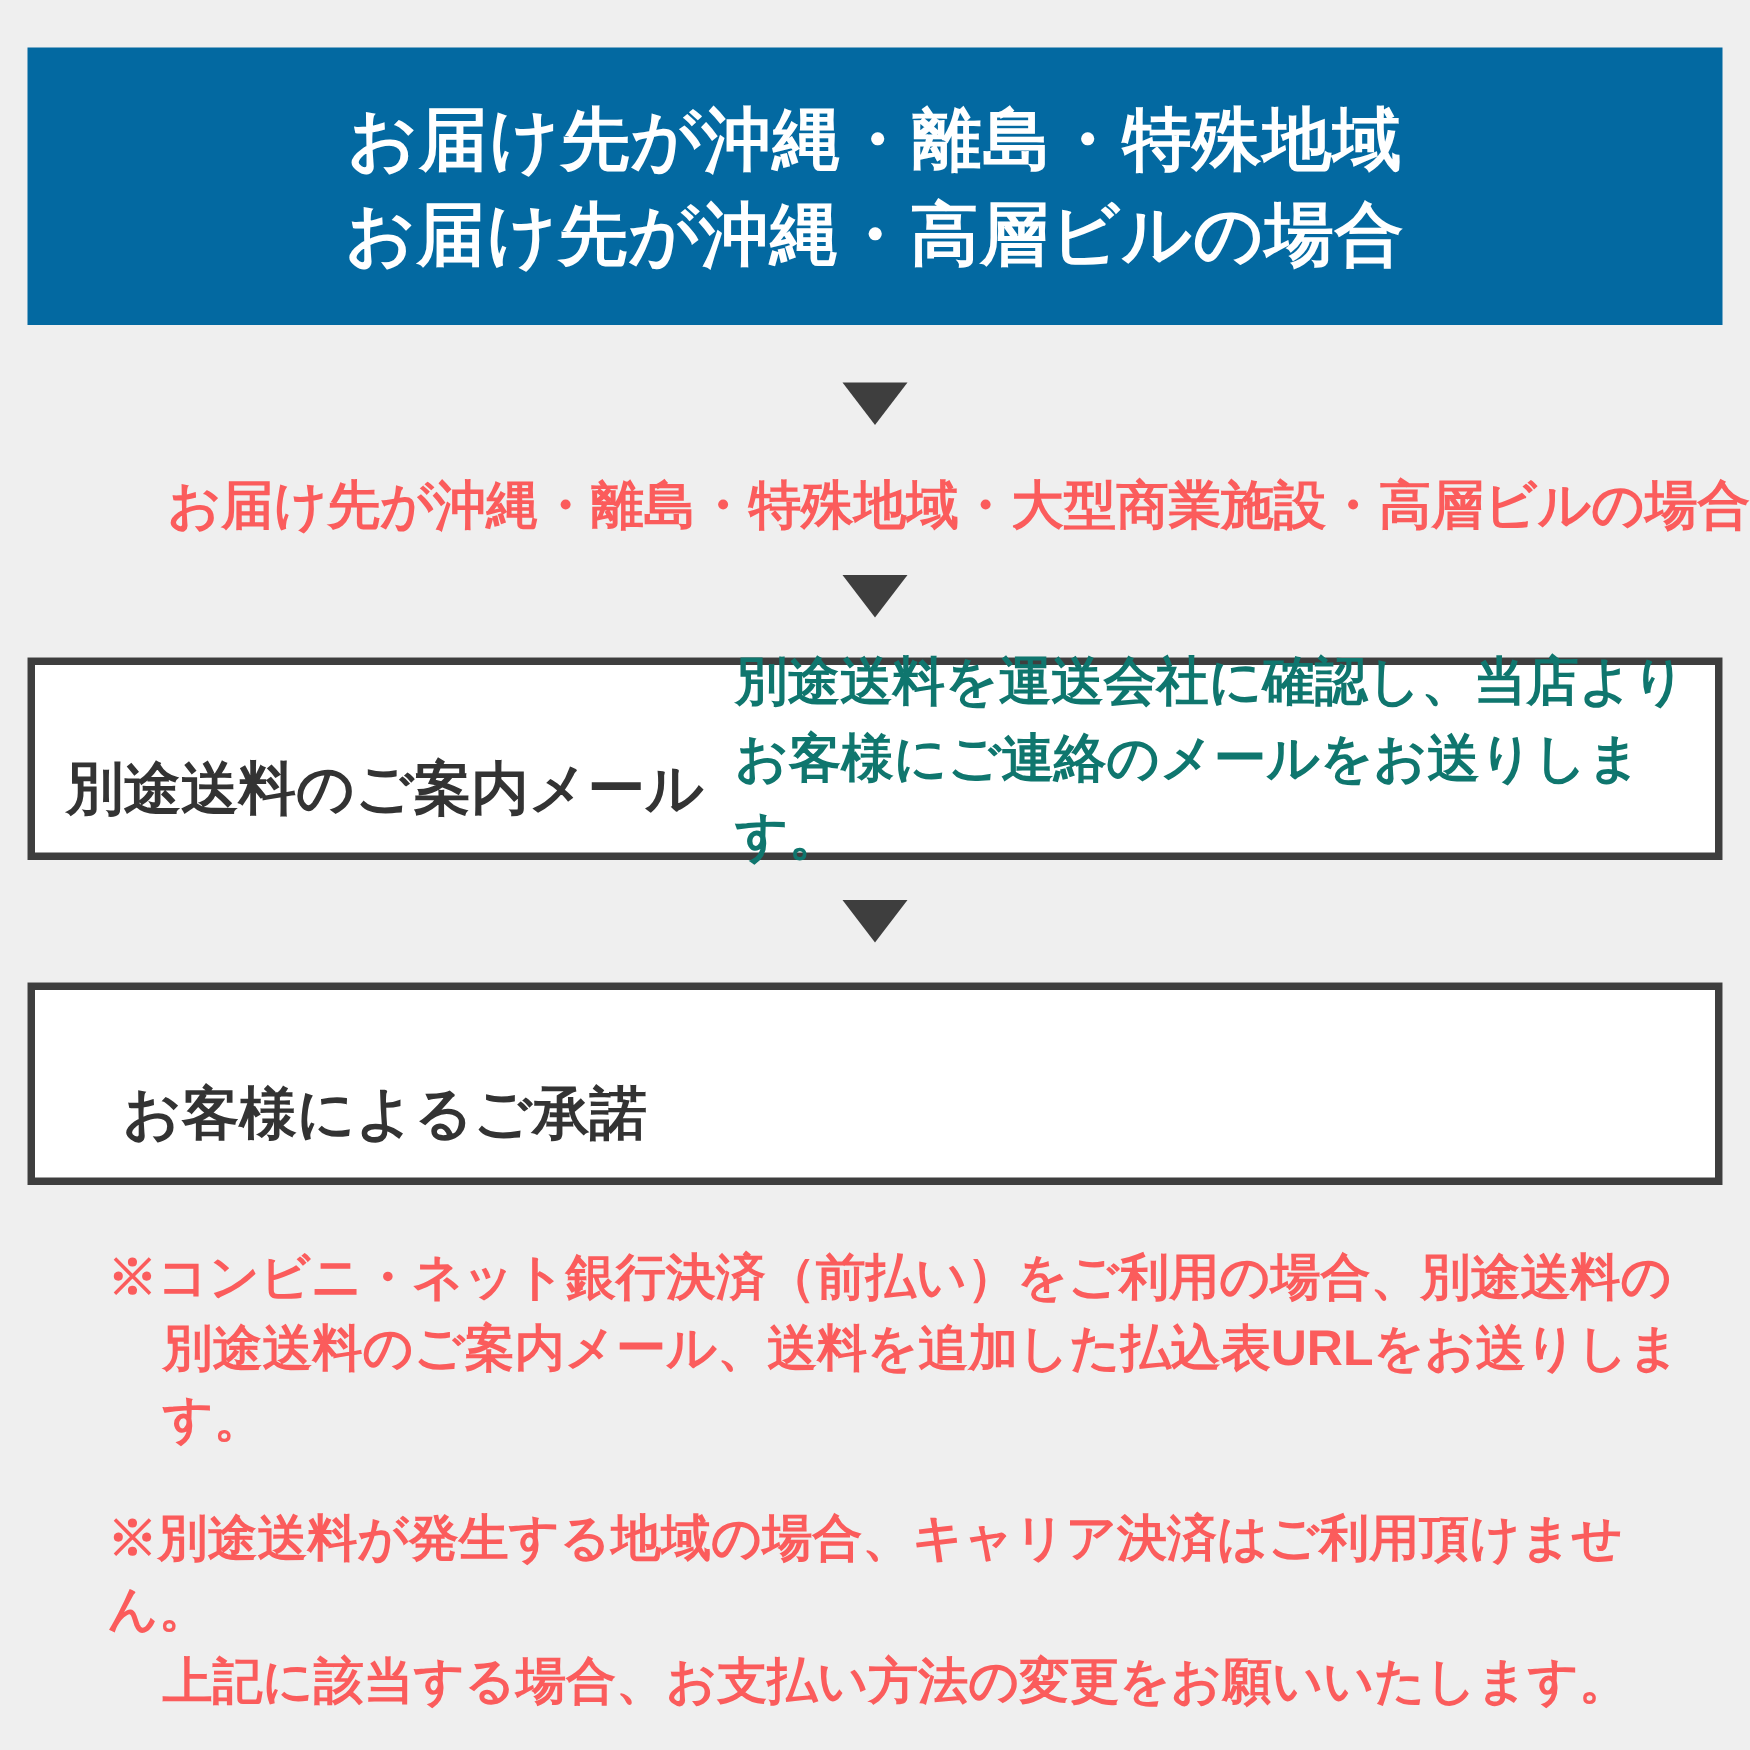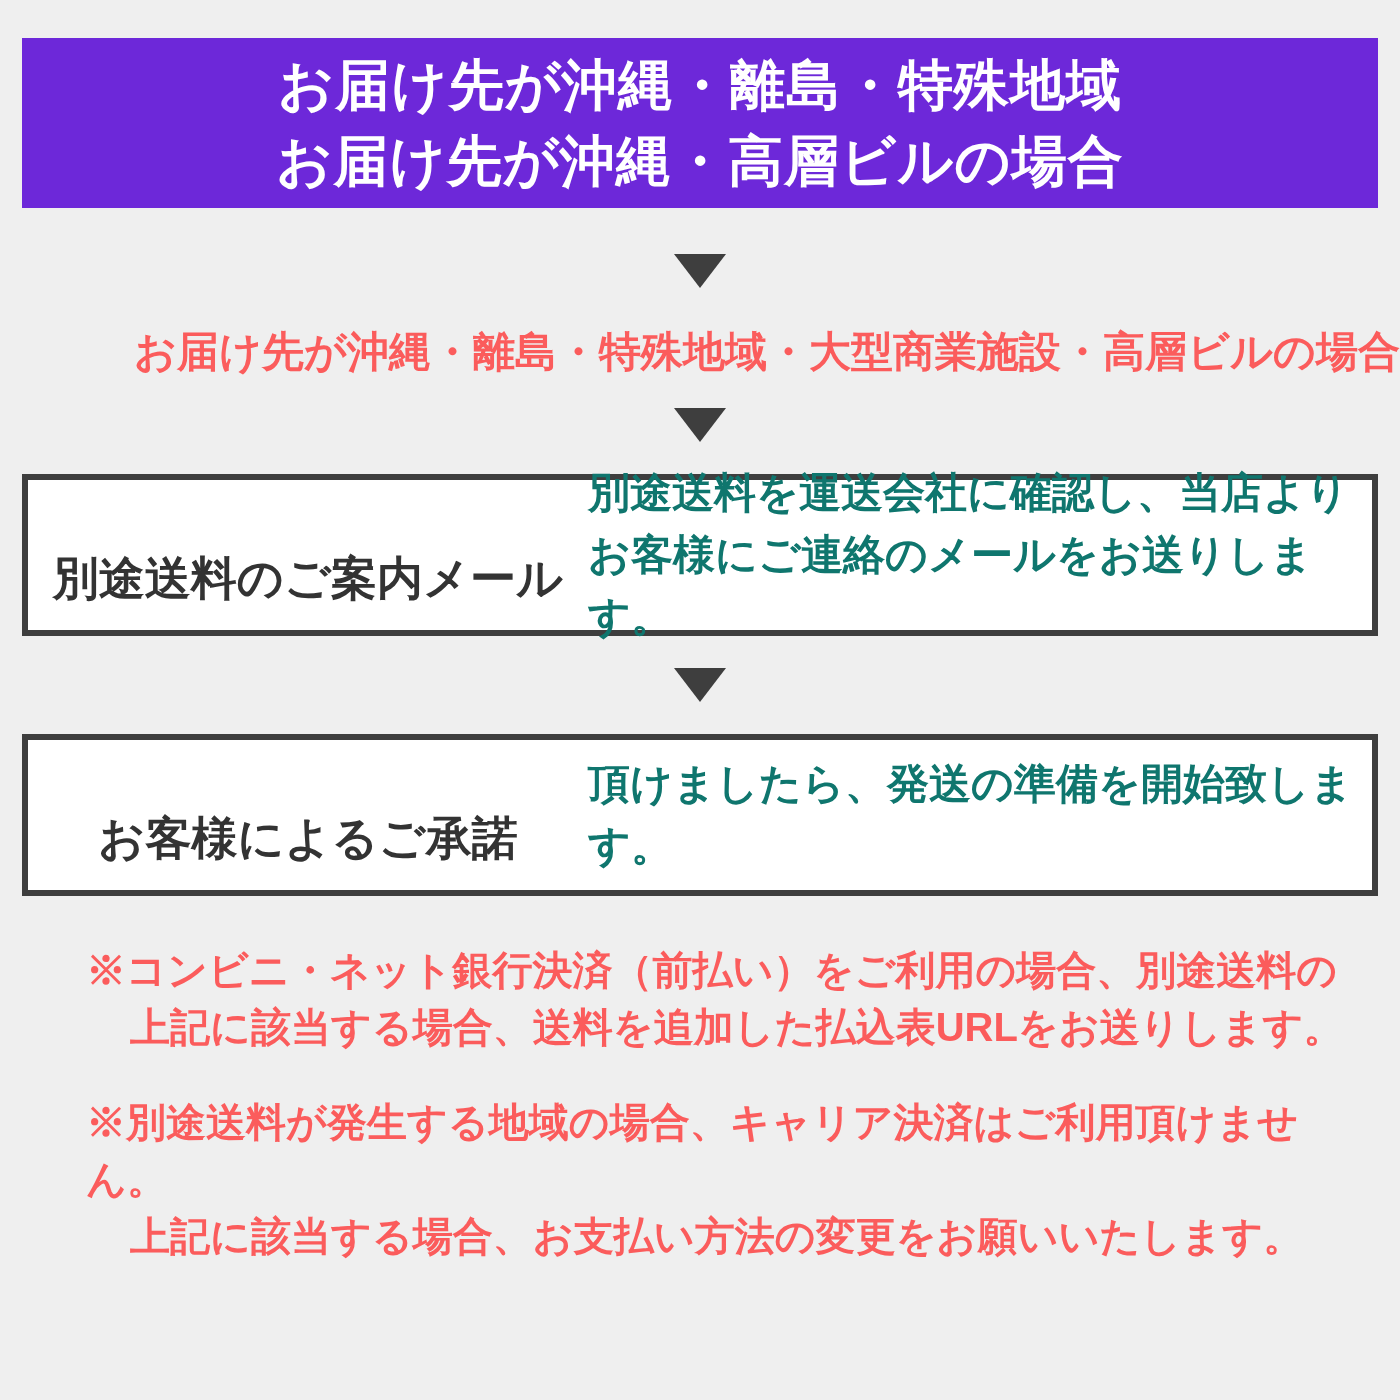--- a/index.html
+++ b/index.html
@@ -13,22 +13,22 @@
   }
   .page {
     width: 1400px;
     height: 1400px;
     position: relative;
     box-sizing: border-box;
   }
   
   .header {
     margin: 38px 22px 0 22px;
-    height: 170px;
-    background: #6d28d9;
+    height: 222px;
+    background: #0369a1;
     color: #ffffff;
     display: flex;
     flex-direction: column;
     align-items: center;
     justify-content: center;
     font-weight: bold;
     font-size: 55px;
     line-height: 76px;
     letter-spacing: 1px;
     text-align: center;
@@ -122,28 +122,27 @@
       <div>別途送料を運送会社に確認し、当店より</div>
       <div>お客様にご連絡のメールをお送りします。</div>
     </div>
   </section>
 
   <div class="triangle t3"></div>
 
   <section class="step-box">
     <div class="step-label">お客様によるご承諾</div>
     <div class="step-desc">
-      <div>頂けましたら、発送の準備を開始致します。</div>
     </div>
   </section>
 
   <div class="notes">
     <div class="note">
       <div class="note-line1">※コンビニ・ネット銀行決済（前払い）をご利用の場合、別途送料の</div>
-      <div class="note-line2">上記に該当する場合、送料を追加した払込表URLをお送りします。</div>
+      <div class="note-line2">別途送料のご案内メール、送料を追加した払込表URLをお送りします。</div>
     </div>
     <div class="note">
       <div class="note-line1">※別途送料が発生する地域の場合、キャリア決済はご利用頂けません。</div>
       <div class="note-line2">上記に該当する場合、お支払い方法の変更をお願いいたします。</div>
     </div>
   </div>
 
 </div>
 
 </body></html>

